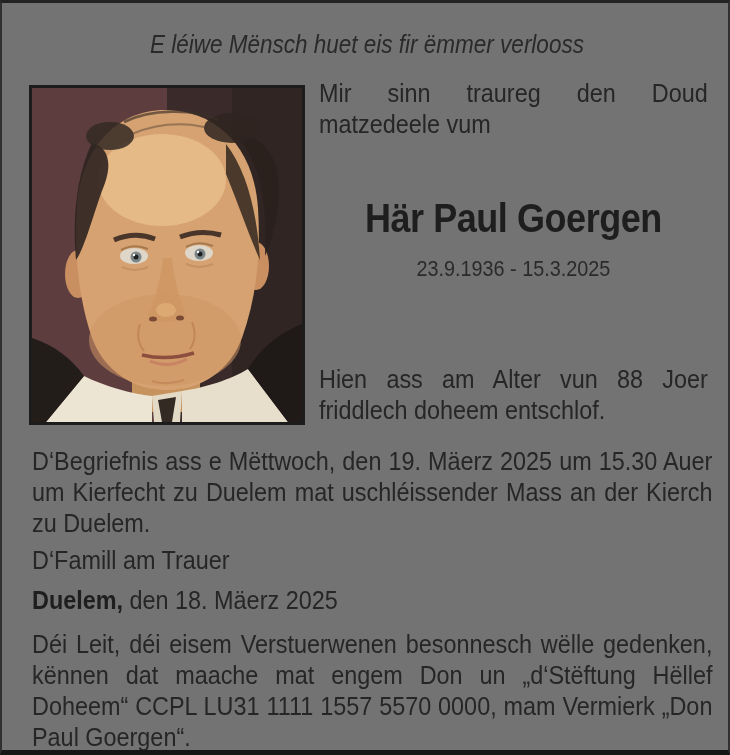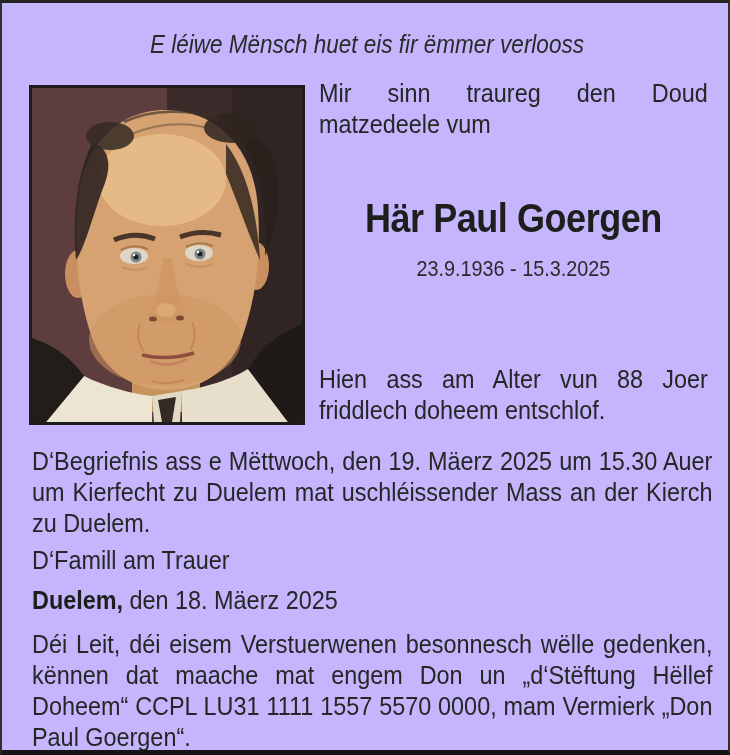--- a/index.html
+++ b/index.html
@@ -5,21 +5,21 @@
   html, body {
     margin: 0;
     padding: 0;
     background: #ffffff;
   }
   .page {
     position: relative;
     width: 730px;
     height: 755px;
     box-sizing: border-box;
-    background: #c4b5fd;
+    background: #737373;
     border-top: 3px solid #232323;
     border-bottom: 5px solid #161616;
     border-left: 2px solid #303030;
     border-right: 2px solid #303030;
     overflow: hidden;
     font-family: "Liberation Sans", sans-serif;
     color: #262626;
   }
   
   .condense {

